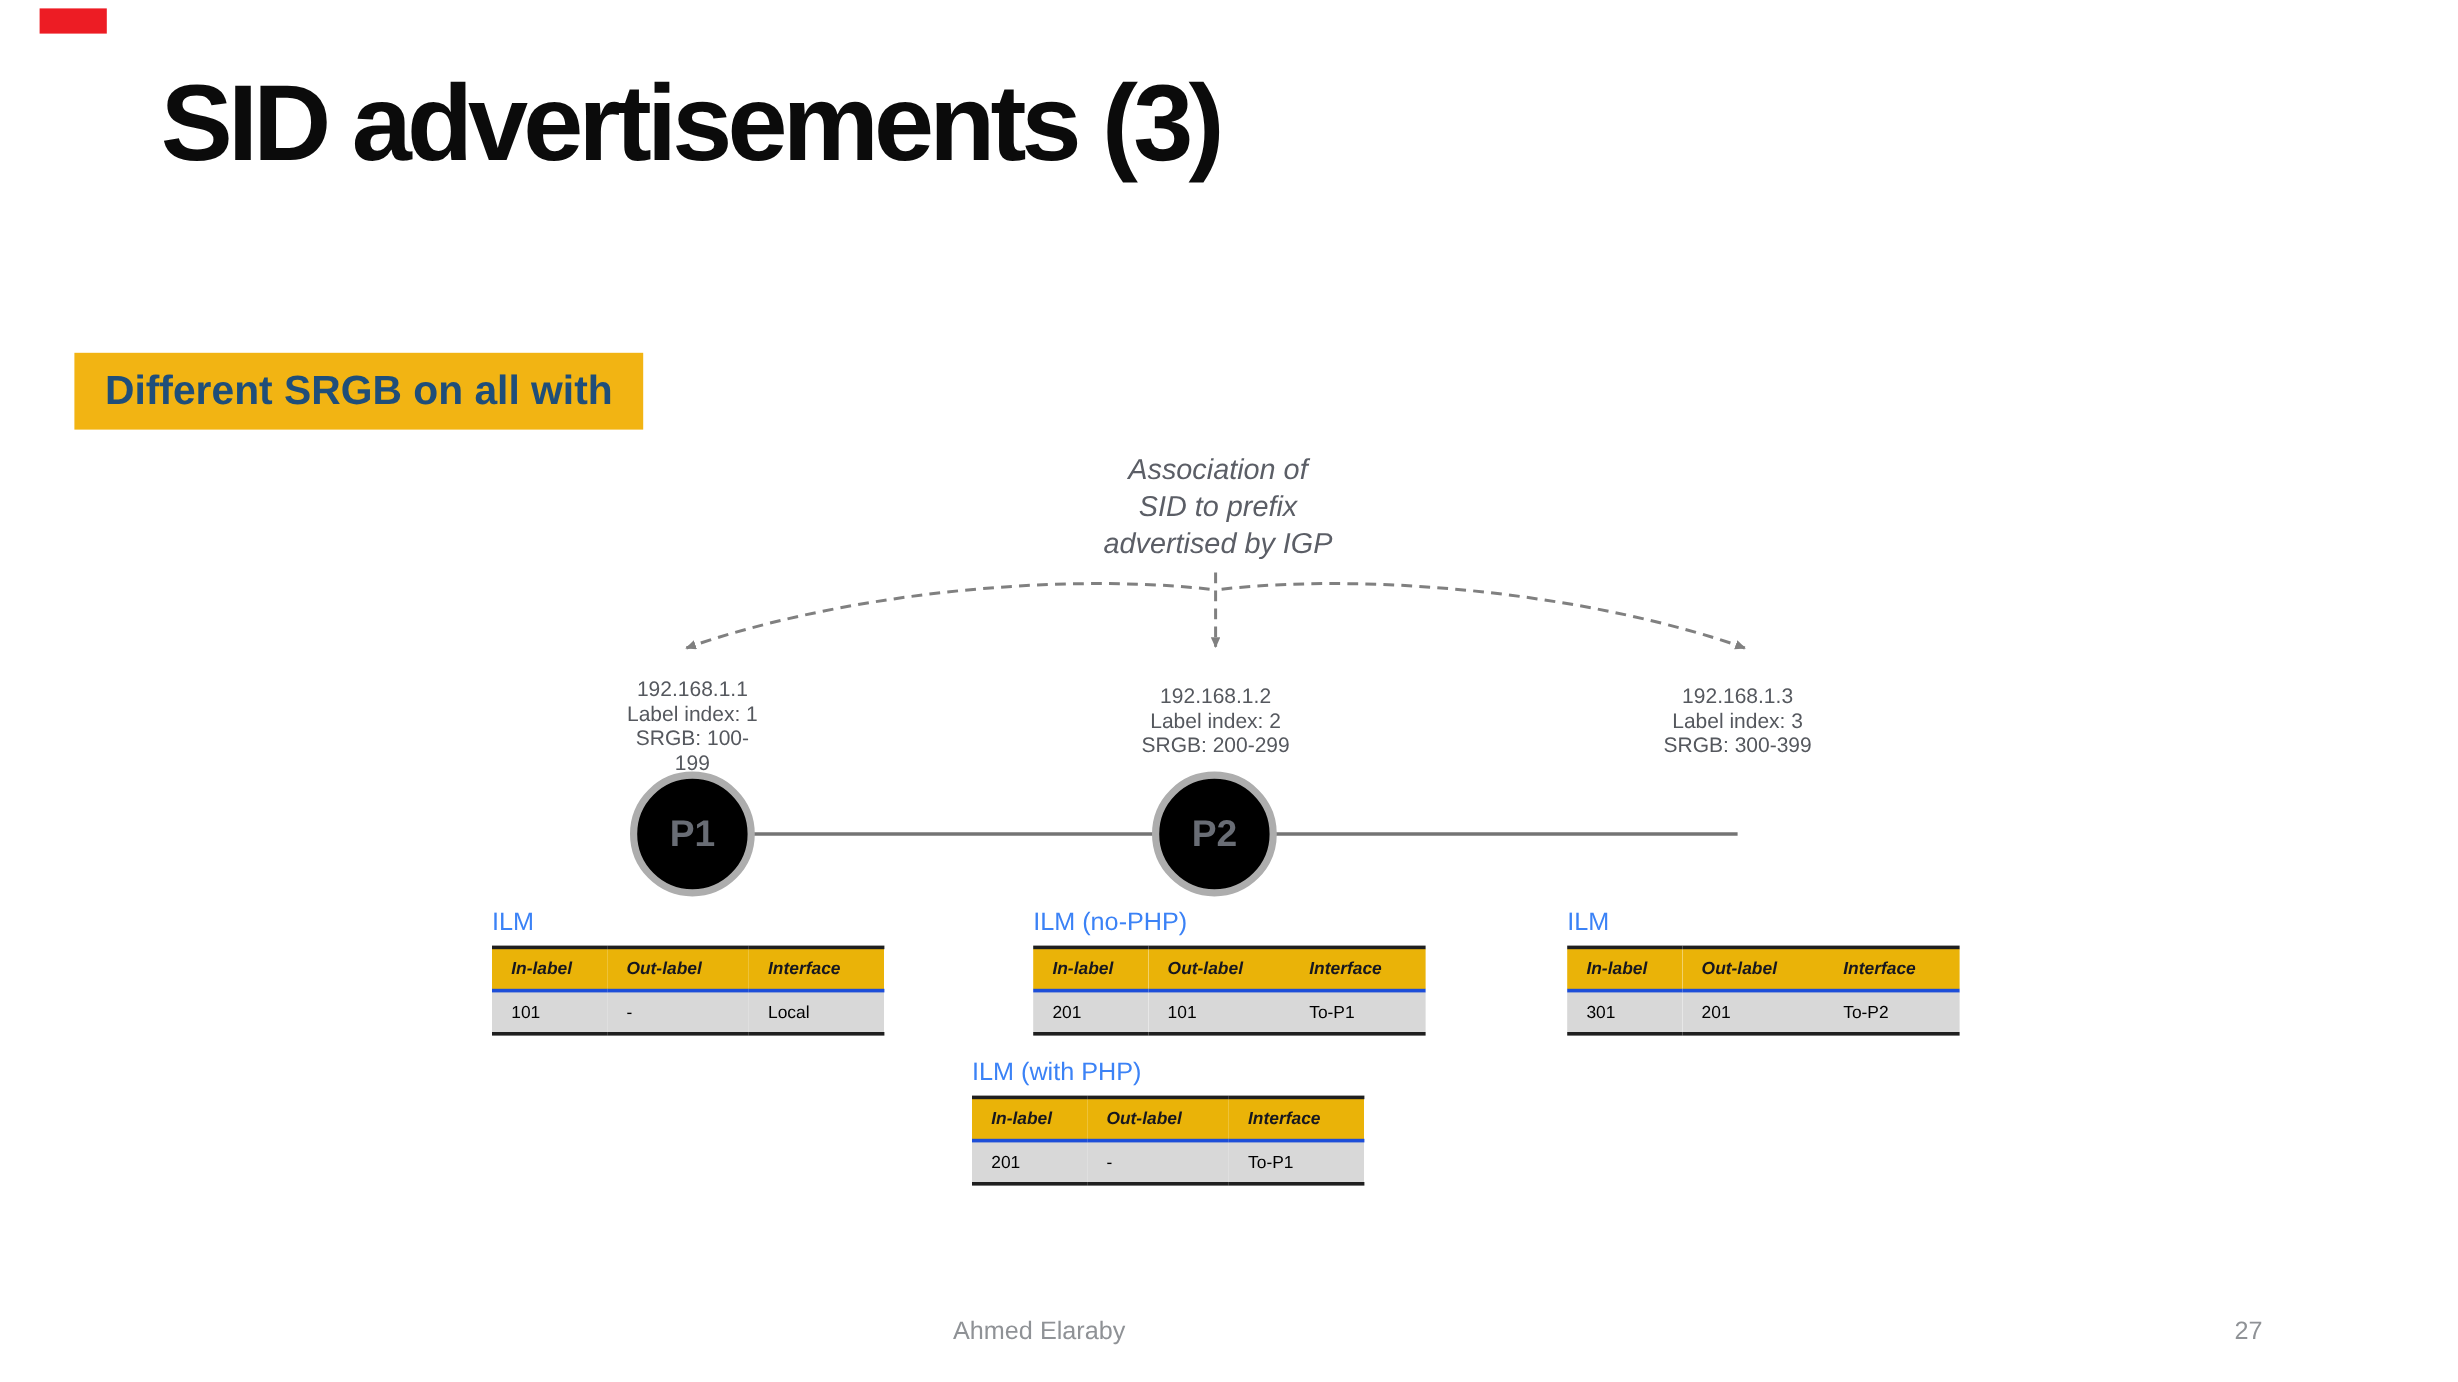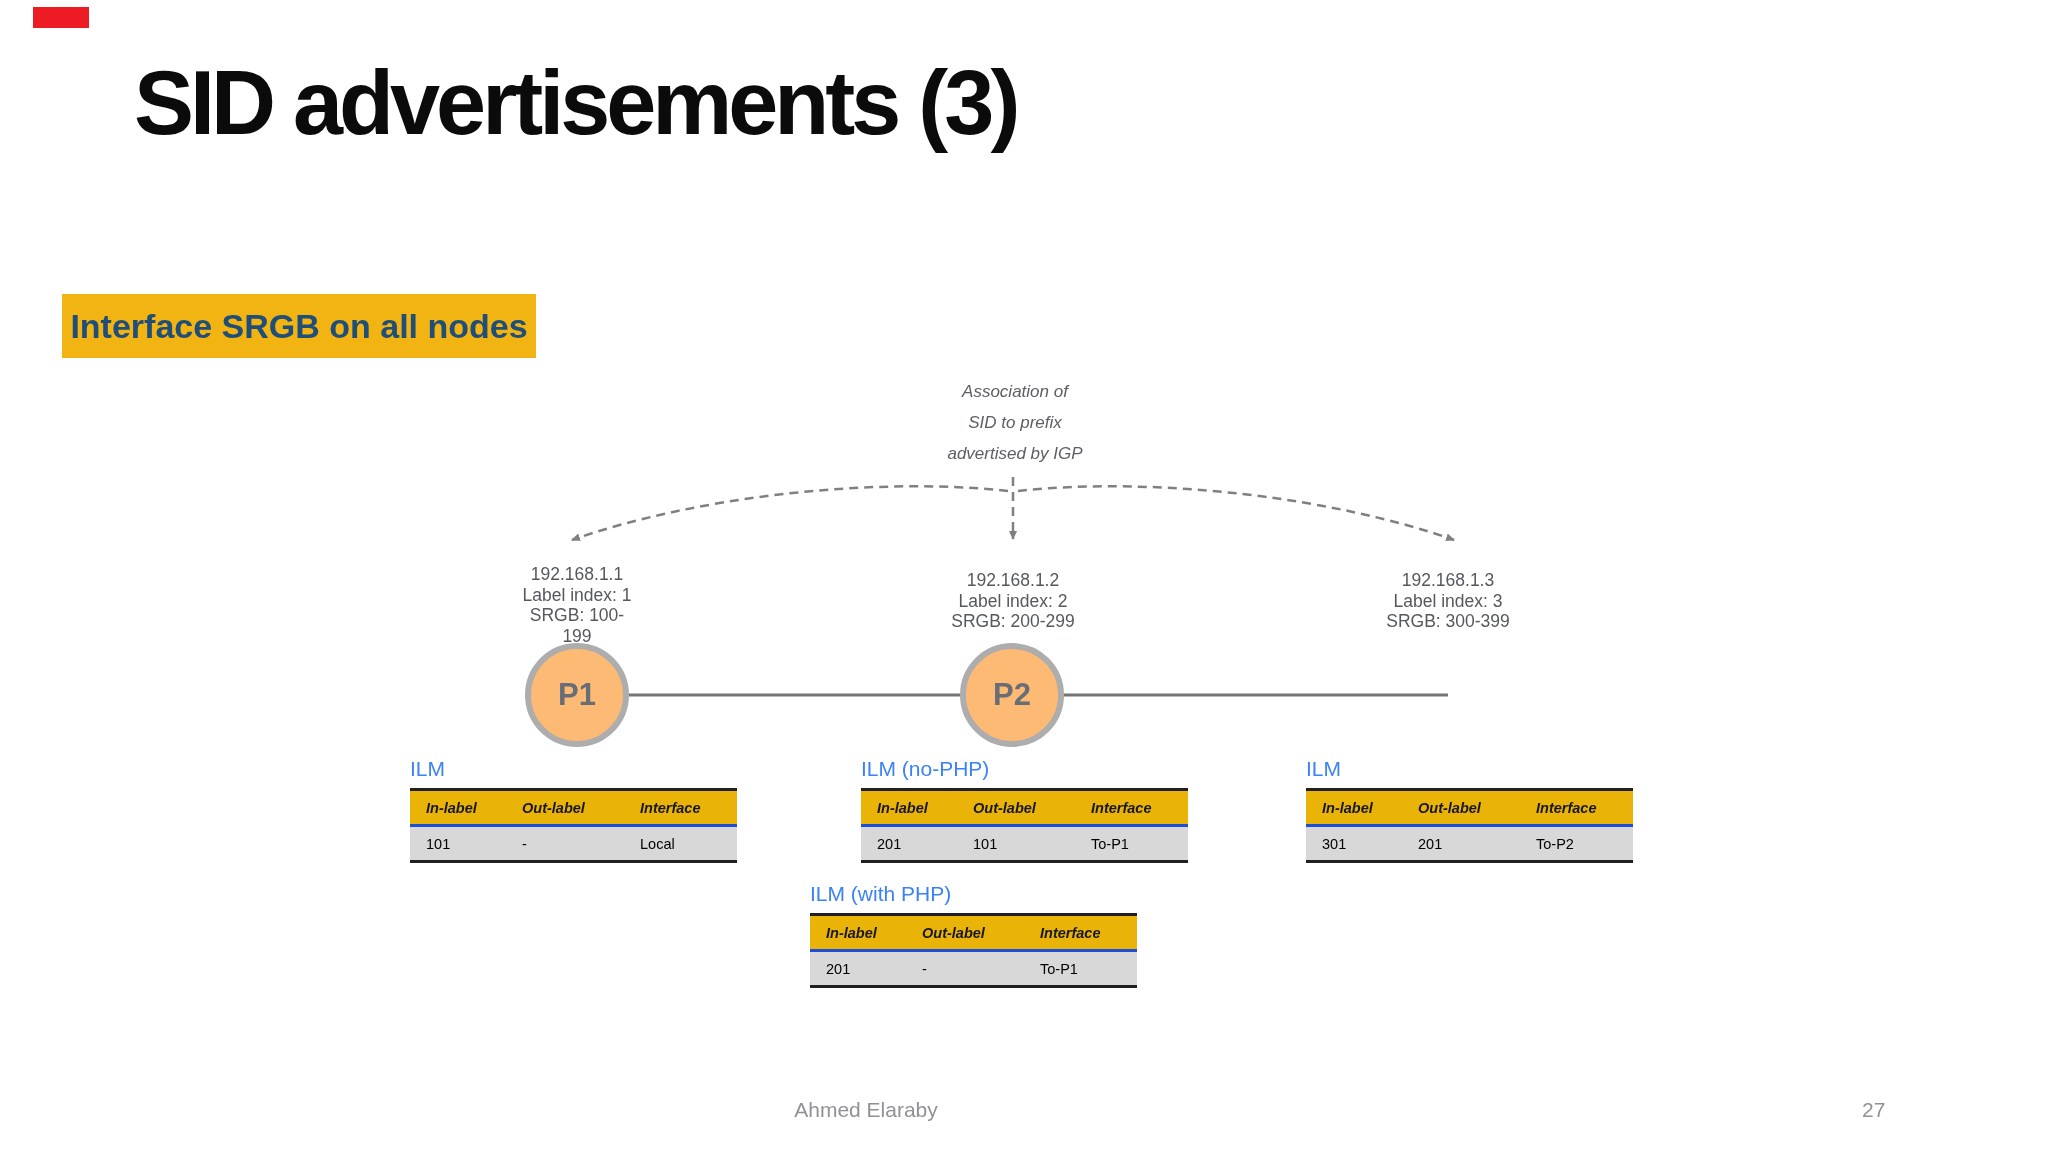--- a/index.html
+++ b/index.html
@@ -18,27 +18,27 @@
     color:#0b0b0b; white-space:nowrap;
   }
   .callout {
     position:absolute; left:62px; top:294px; width:474px; height:64px;
     background:#F2B413; color:#1F4E79;
     font-size:34px; font-weight:bold; line-height:64px; text-align:center;
     white-space:nowrap;
   }
   .annotation {
     position:absolute; left:865px; top:376px; width:300px;
-    font-size:17px; font-style:italic; color:#5b5e66;
+    font-size:24px; font-style:italic; color:#5b5e66;
     line-height:31px; text-align:center;
   }
   svg.wires { position:absolute; left:0; top:0; }
   .pnode {
     position:absolute; width:104px; height:104px; box-sizing:border-box;
-    border:6px solid #ADADAD; border-radius:50%; background:#fdba74;
+    border:6px solid #ADADAD; border-radius:50%; background:#000000;
     display:flex; align-items:center; justify-content:center;
     font-size:31px; font-weight:bold; color:#696d75;
   }
   .pnode.p1 { left:525px; top:643px; }
   .pnode.p2 { left:960px; top:643px; }
   .pnode.p3 { left:1396px; top:643px; }
   .node-label {
     position:absolute; width:260px; text-align:center;
     font-size:17.5px; line-height:20.5px; color:#55585e;
   }
@@ -73,21 +73,21 @@
 </style>
 </head>
 <body>
 
 <div class="slide">
 
   <div class="red-marker"></div>
 
   <h1 class="title">SID advertisements (3)</h1>
 
-  <div class="callout">Interface SRGB on all nodes</div>
+  <div class="callout">Different SRGB on all with</div>
 
   <div class="annotation">
     <div>Association of</div>
     <div>SID to prefix</div>
     <div>advertised by IGP</div>
   </div>
 
   <svg class="wires" width="2048" height="1152" viewBox="0 0 2048 1152">
     <defs>
       <marker id="arr" markerWidth="12" markerHeight="10" refX="8" refY="4" orient="auto" markerUnits="userSpaceOnUse">

